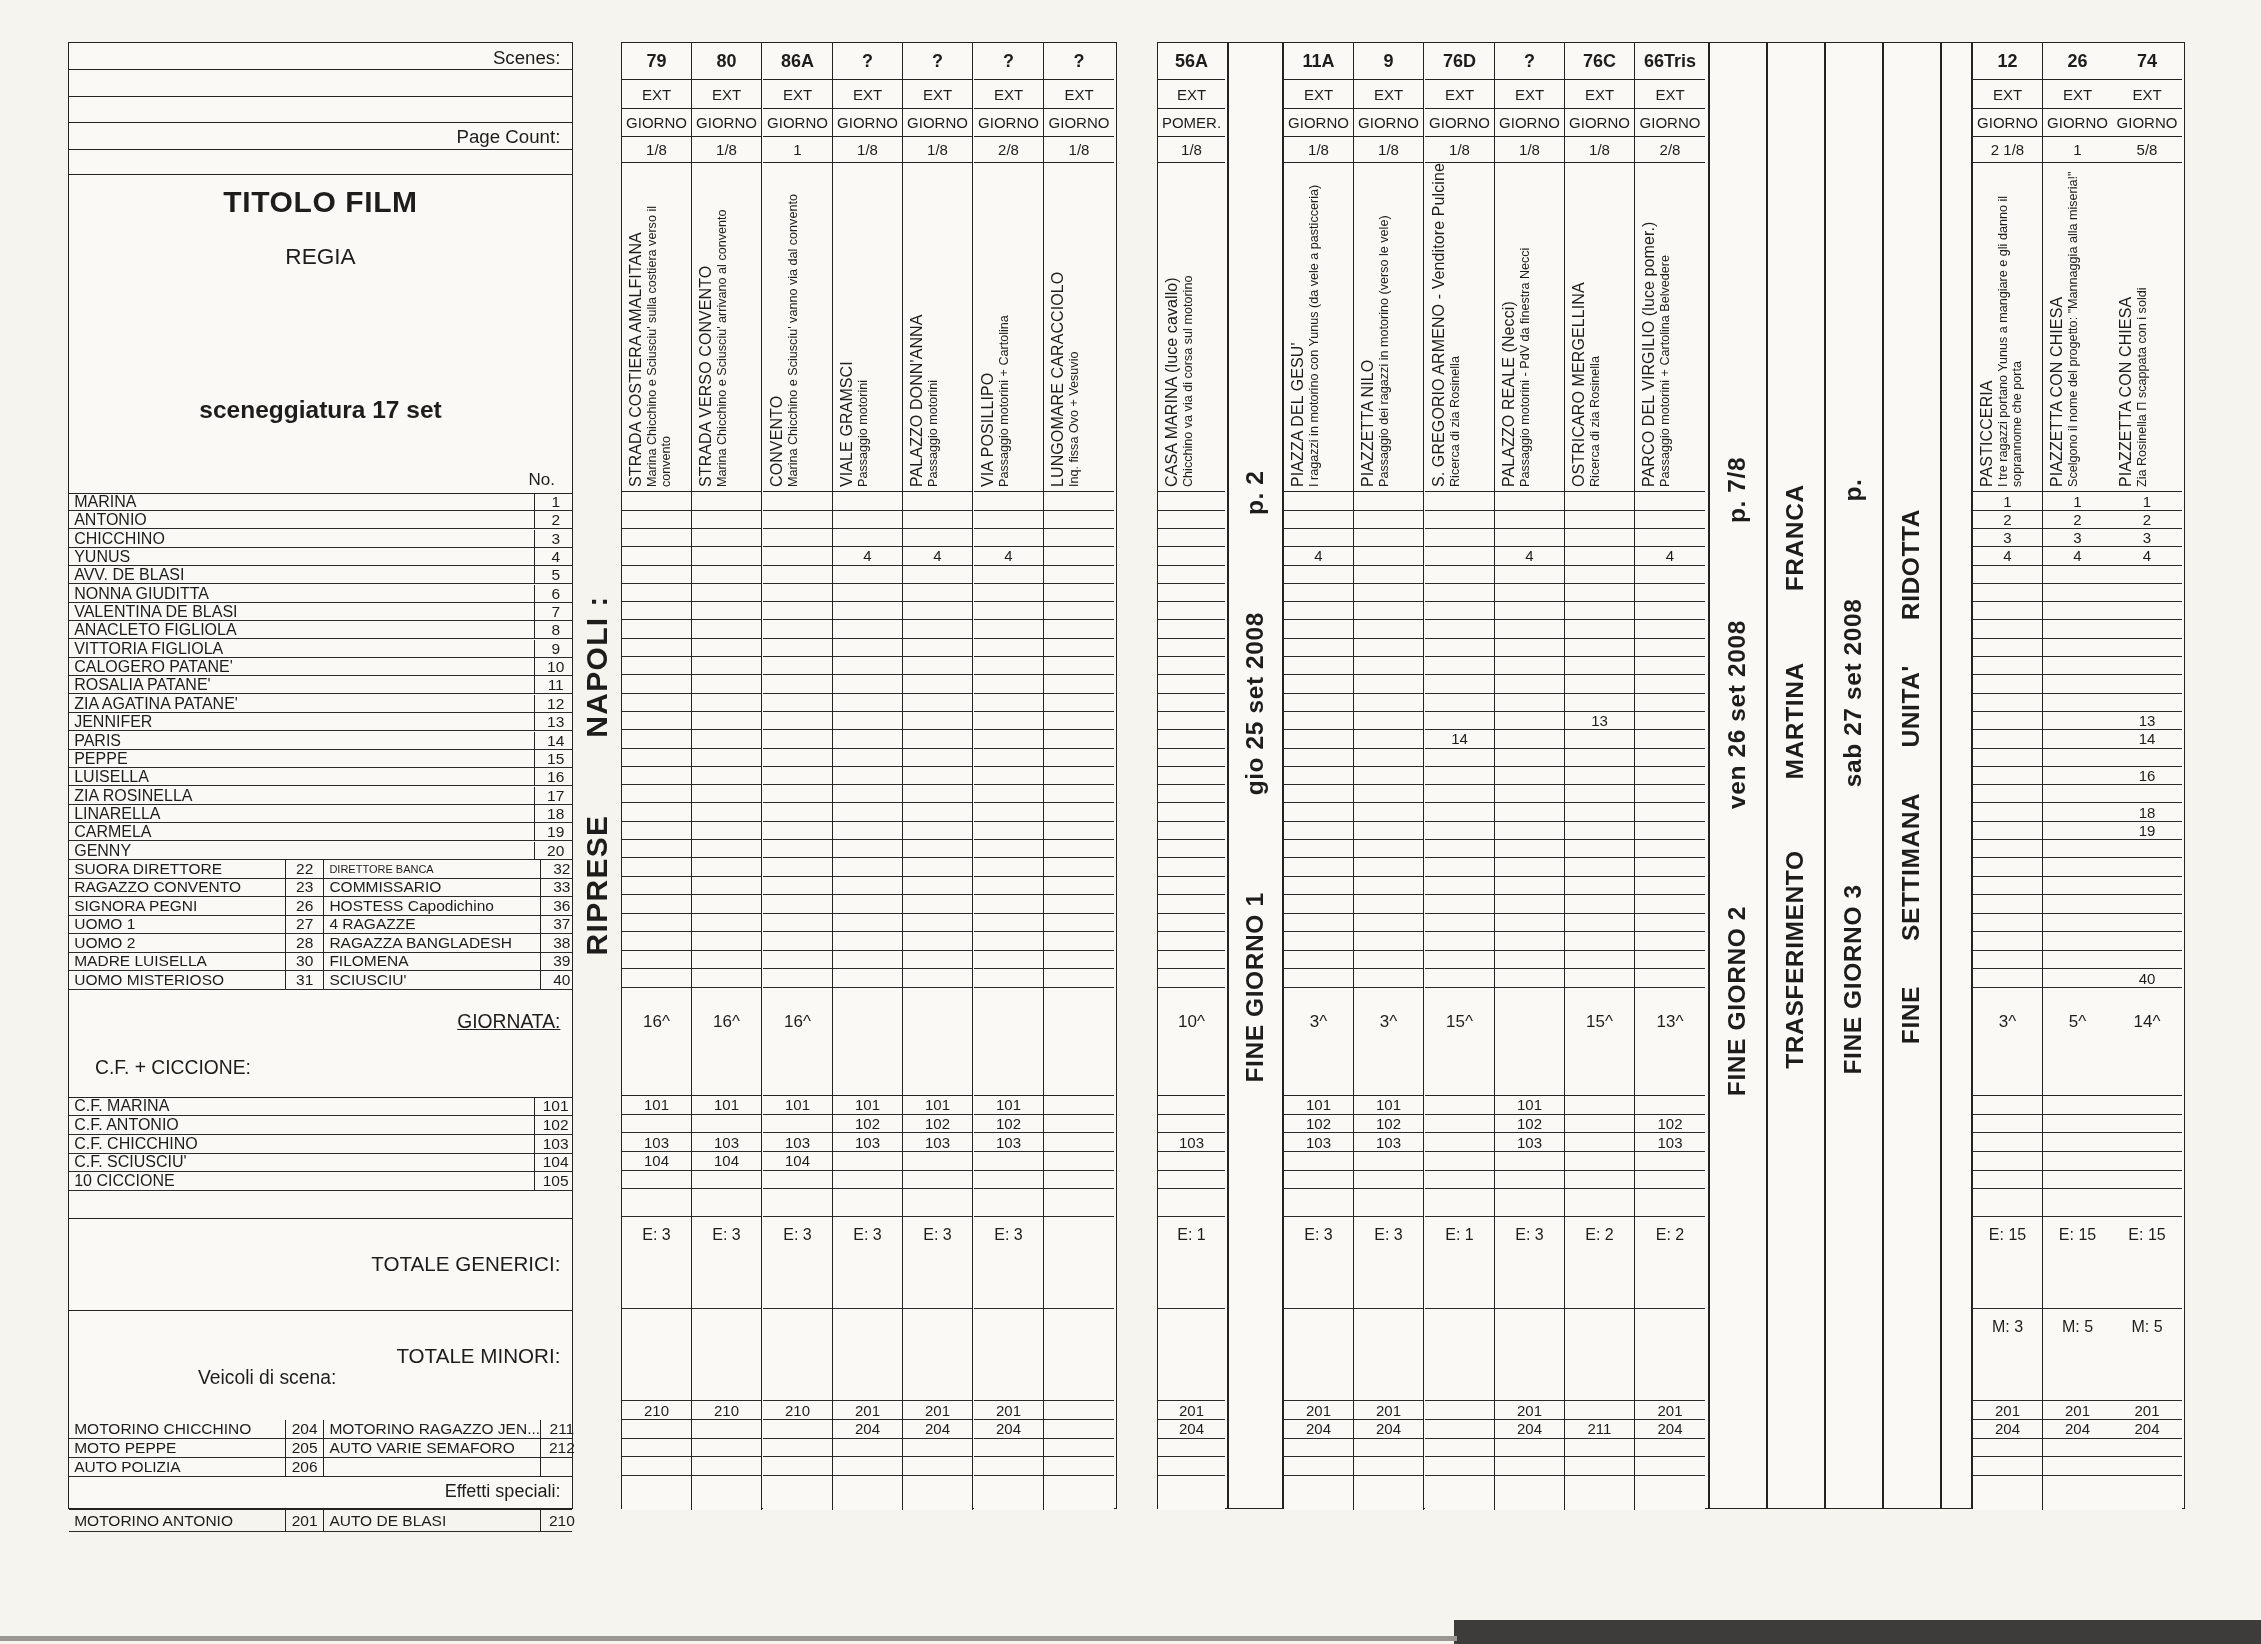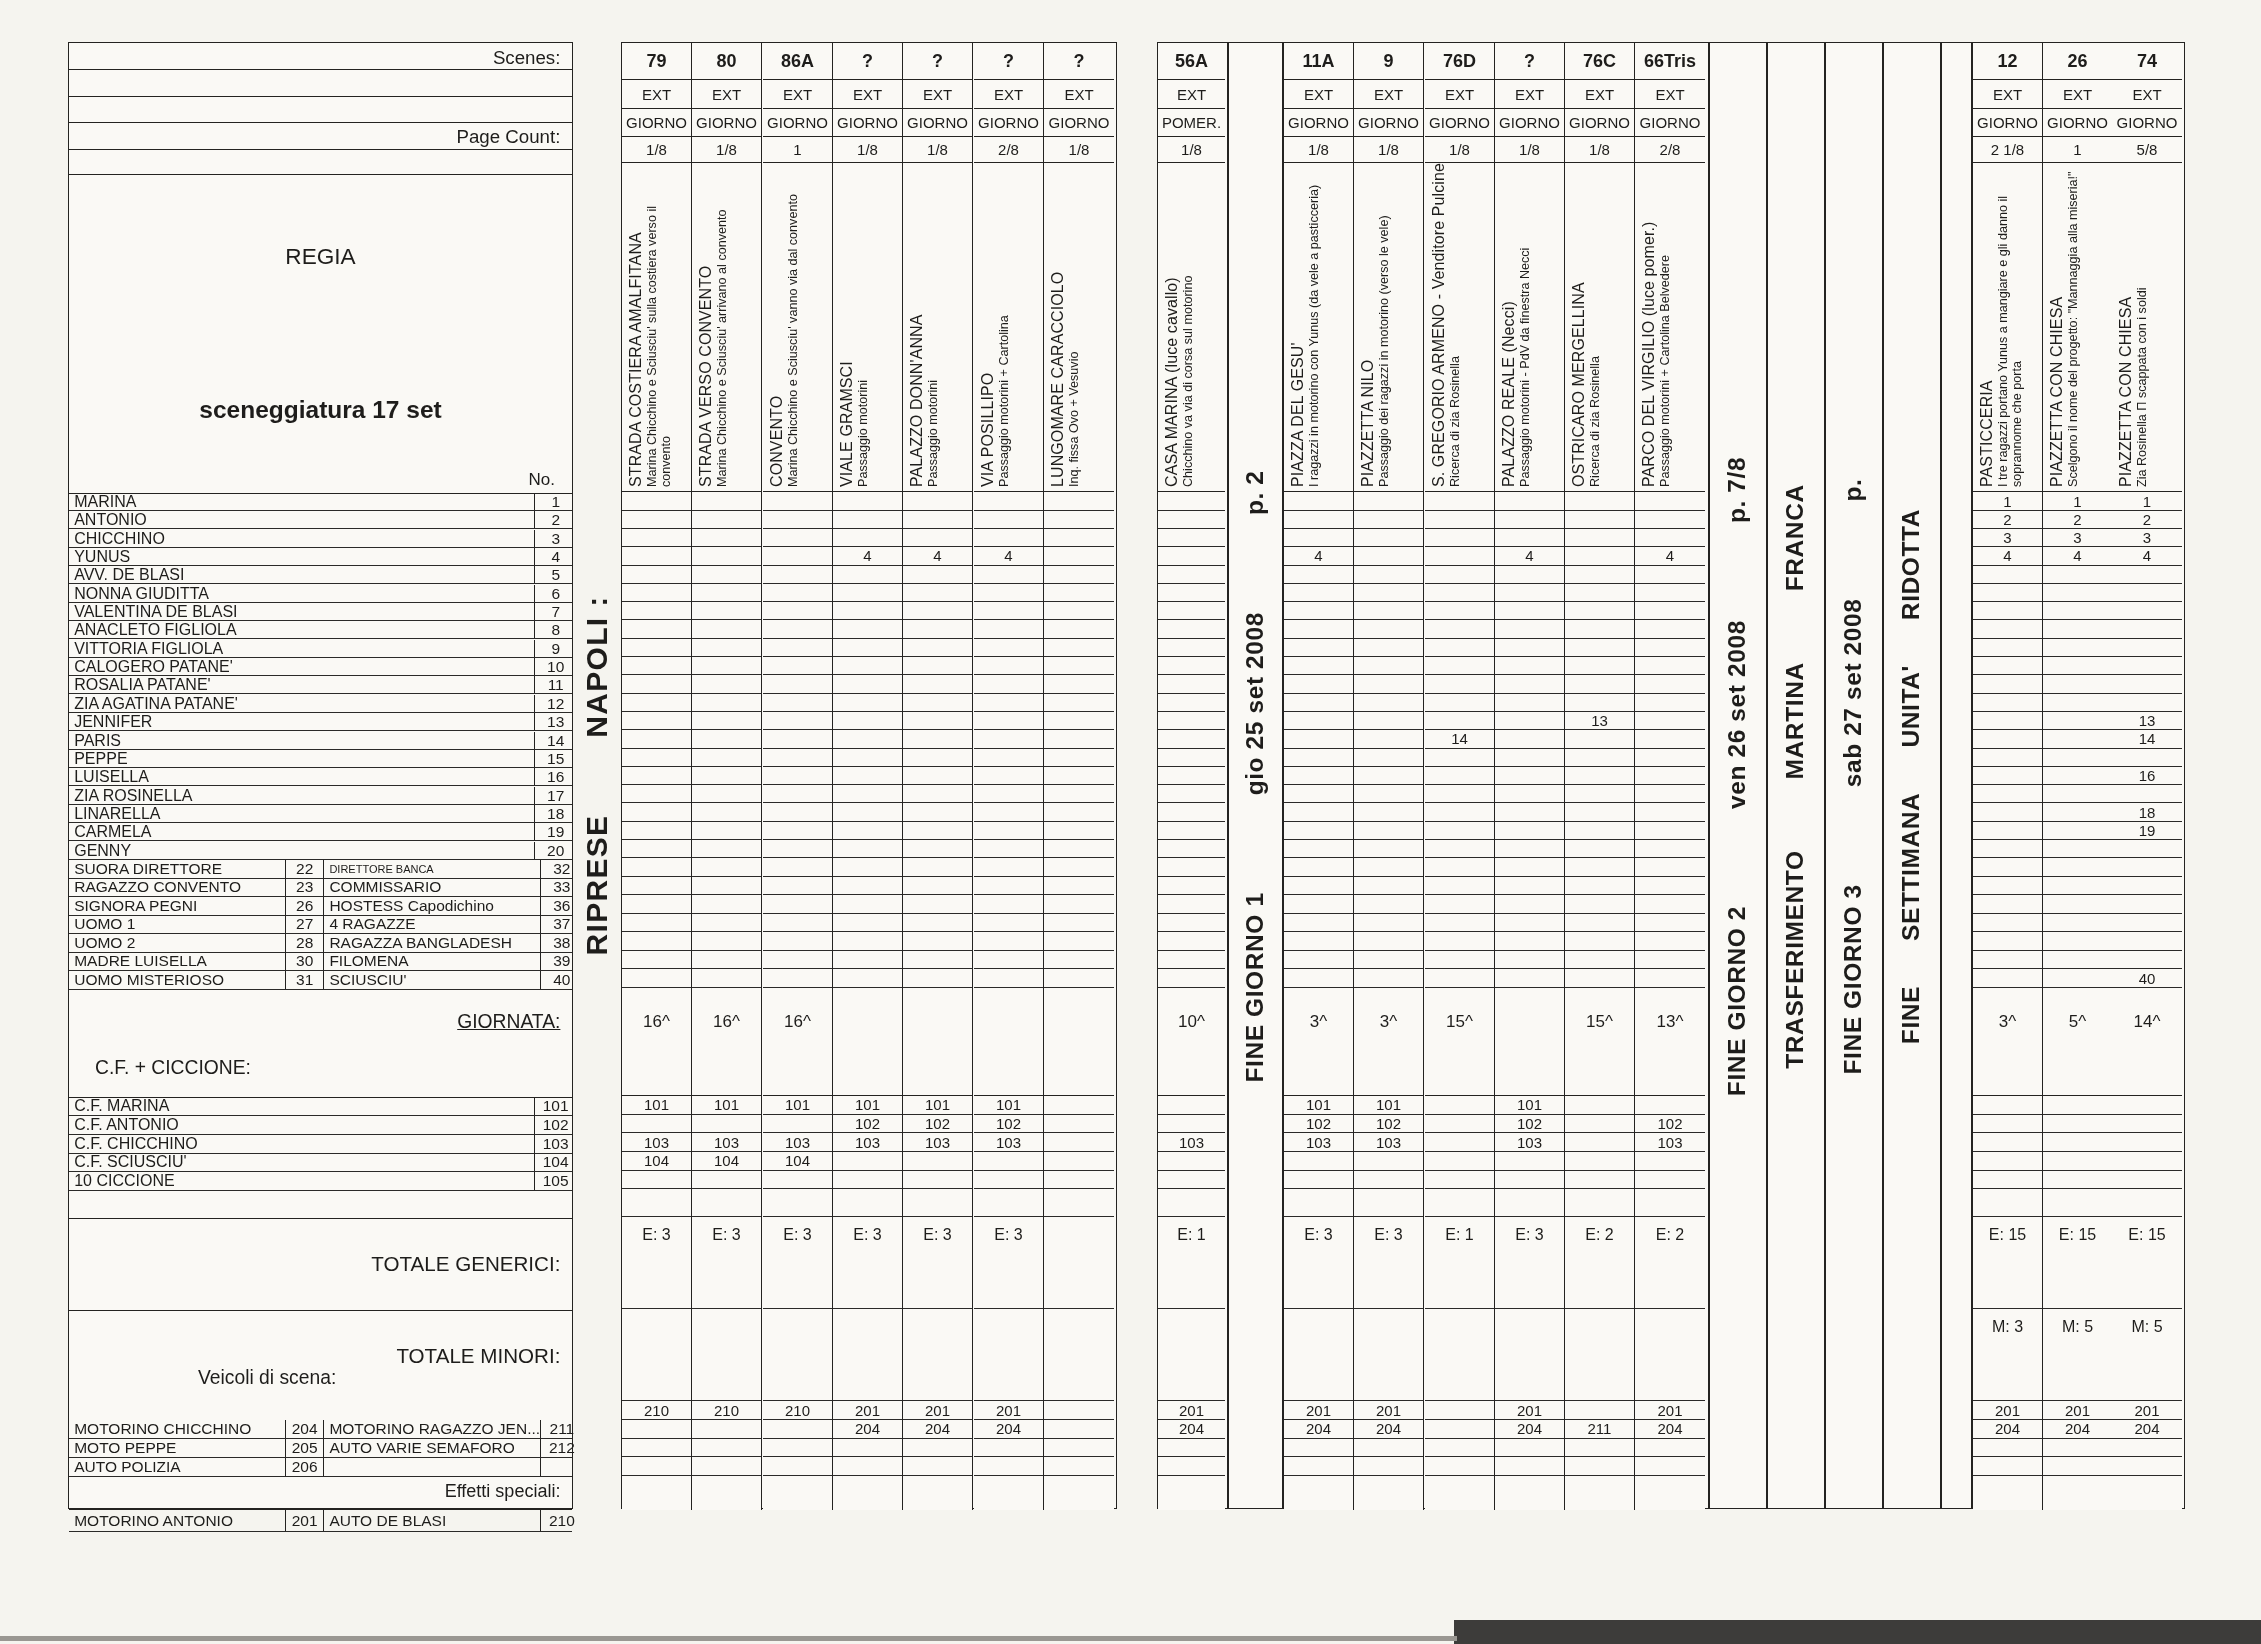--- a/index.html
+++ b/index.html
@@ -996,20 +996,21 @@
     </div>
     <div class="lp" style="left: 68px; top: 42px; width: 505px; height: 1467px; border-top: 1.6px solid rgb(36, 35, 33);">
       <div class="abs" style="left: 0px; top: 0px; width: 100%; height: 132px; border-bottom: 1.3px solid rgb(36, 35, 33);">
         <div class="lp-line" style="top: 26.4px;"></div>
         <div class="lp-line" style="top: 53px;"></div>
         <div class="lp-line" style="top: 79px;"></div>
         <div class="lp-line" style="top: 106px;"></div>
         <div class="lp-right" style="top: 3.9px;">Scenes:</div>
         <div class="lp-right" style="top: 83px;">Page Count:</div>
       </div>
+      <div class="t-center" style="top: 142px; font-size: 30px; font-weight: bold; letter-spacing: 0.6px;">TITOLO FILM</div>
       <div class="t-center" style="top: 201px; font-size: 22.6px;">REGIA</div>
       <div class="t-center" style="top: 353px; font-size: 24.5px; font-weight: bold;">sceneggiatura 17 set</div>
       <div class="lp-right" style="top: 427px; font-size: 17px; right: 17px;">No.</div>
       <div class="lp-row" style="position: absolute; left: 0px; top: 450px; width: 100%; height: 18.3px; border-top: 1.3px solid rgb(36, 35, 33);">
         <div class="lp-name" style="width: 460px; font-size: 16px;">MARINA</div>
         <div class="lp-num" style="width: 41px;">1</div>
       </div>
       <div class="lp-row" style="position: absolute; left: 0px; top: 468px; width: 100%; height: 18.3px;">
         <div class="lp-name" style="width: 460px; font-size: 16px;">ANTONIO</div>
         <div class="lp-num" style="width: 41px;">2</div>

